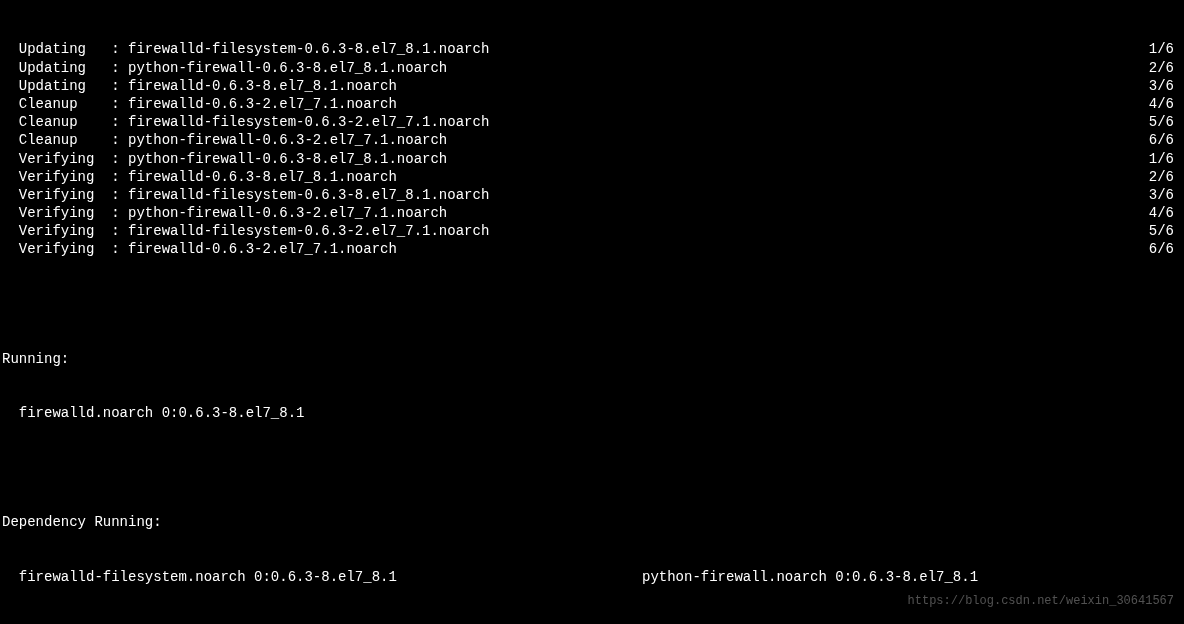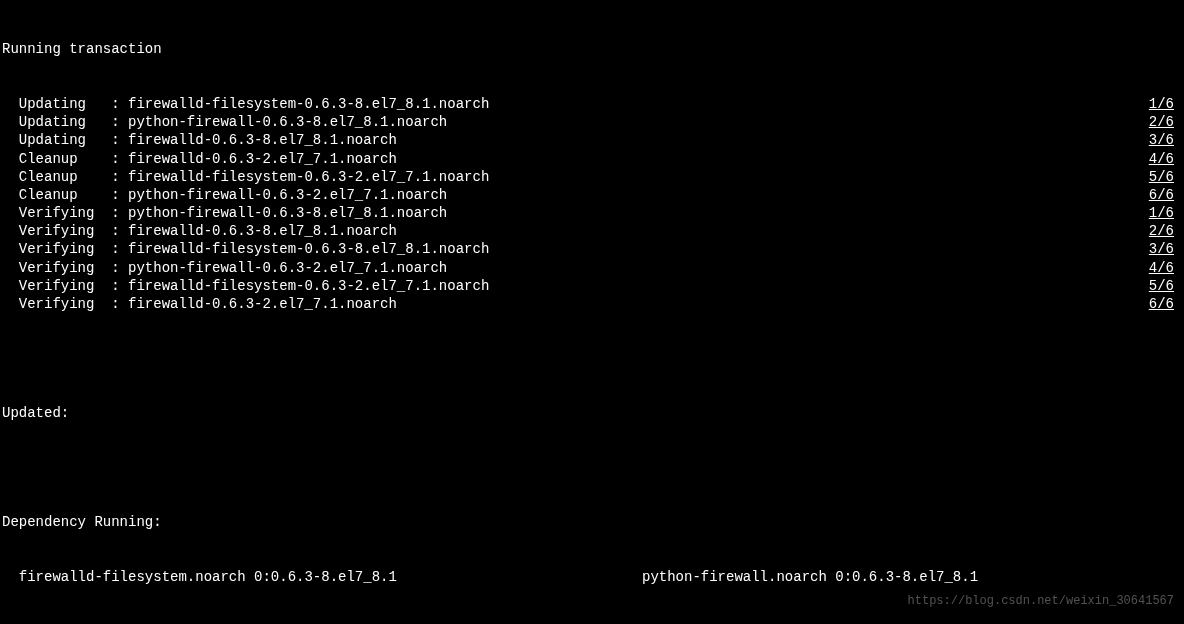--- a/index.html
+++ b/index.html
@@ -25,21 +25,20 @@
       display: flex;
       justify-content: space-between;
     }
     .line-left {
       flex: 1;
       font-family: Liberation Mono, monospace;
     }
     .line-right {
       text-align: center;
       padding-right: 8px;
-      text-decoration: underline;
     }
     .dep-line {
       display: flex;
     }
     .dep-col1 {
       width: 640px;
     }
     .watermark {
       position: absolute;
       right: 10px;
@@ -47,24 +46,24 @@
       color: #888888;
       font-size: 12px;
       opacity: 0.6;
       margin-top: 47px;
     }
   </style>
 </head>
 <body>
 
 <div class="terminal">
-  <div>Running transaction</div>
   <div id="transaction-lines"><div class="line"><span class="line-left">  Updating   : firewalld-filesystem-0.6.3-8.el7_8.1.noarch</span><span class="line-right">1/6</span></div><div class="line"><span class="line-left">  Updating   : python-firewall-0.6.3-8.el7_8.1.noarch</span><span class="line-right">2/6</span></div><div class="line"><span class="line-left">  Updating   : firewalld-0.6.3-8.el7_8.1.noarch</span><span class="line-right">3/6</span></div><div class="line"><span class="line-left">  Cleanup    : firewalld-0.6.3-2.el7_7.1.noarch</span><span class="line-right">4/6</span></div><div class="line"><span class="line-left">  Cleanup    : firewalld-filesystem-0.6.3-2.el7_7.1.noarch</span><span class="line-right">5/6</span></div><div class="line"><span class="line-left">  Cleanup    : python-firewall-0.6.3-2.el7_7.1.noarch</span><span class="line-right">6/6</span></div><div class="line"><span class="line-left">  Verifying  : python-firewall-0.6.3-8.el7_8.1.noarch</span><span class="line-right">1/6</span></div><div class="line"><span class="line-left">  Verifying  : firewalld-0.6.3-8.el7_8.1.noarch</span><span class="line-right">2/6</span></div><div class="line"><span class="line-left">  Verifying  : firewalld-filesystem-0.6.3-8.el7_8.1.noarch</span><span class="line-right">3/6</span></div><div class="line"><span class="line-left">  Verifying  : python-firewall-0.6.3-2.el7_7.1.noarch</span><span class="line-right">4/6</span></div><div class="line"><span class="line-left">  Verifying  : firewalld-filesystem-0.6.3-2.el7_7.1.noarch</span><span class="line-right">5/6</span></div><div class="line"><span class="line-left">  Verifying  : firewalld-0.6.3-2.el7_7.1.noarch</span><span class="line-right">6/6</span></div></div>
   <div>&nbsp;</div>
-  <div>Updated:</div>
+  <div>Running:</div>
+  <div>  firewalld.noarch 0:0.6.3-8.el7_8.1</div>
   <div>&nbsp;</div>
   <div>Dependency Running:</div>
   <div class="dep-line">
     <span class="dep-col1">  firewalld-filesystem.noarch 0:0.6.3-8.el7_8.1</span>
     <span>python-firewall.noarch 0:0.6.3-8.el7_8.1</span>
   </div>
   
   
   
   

